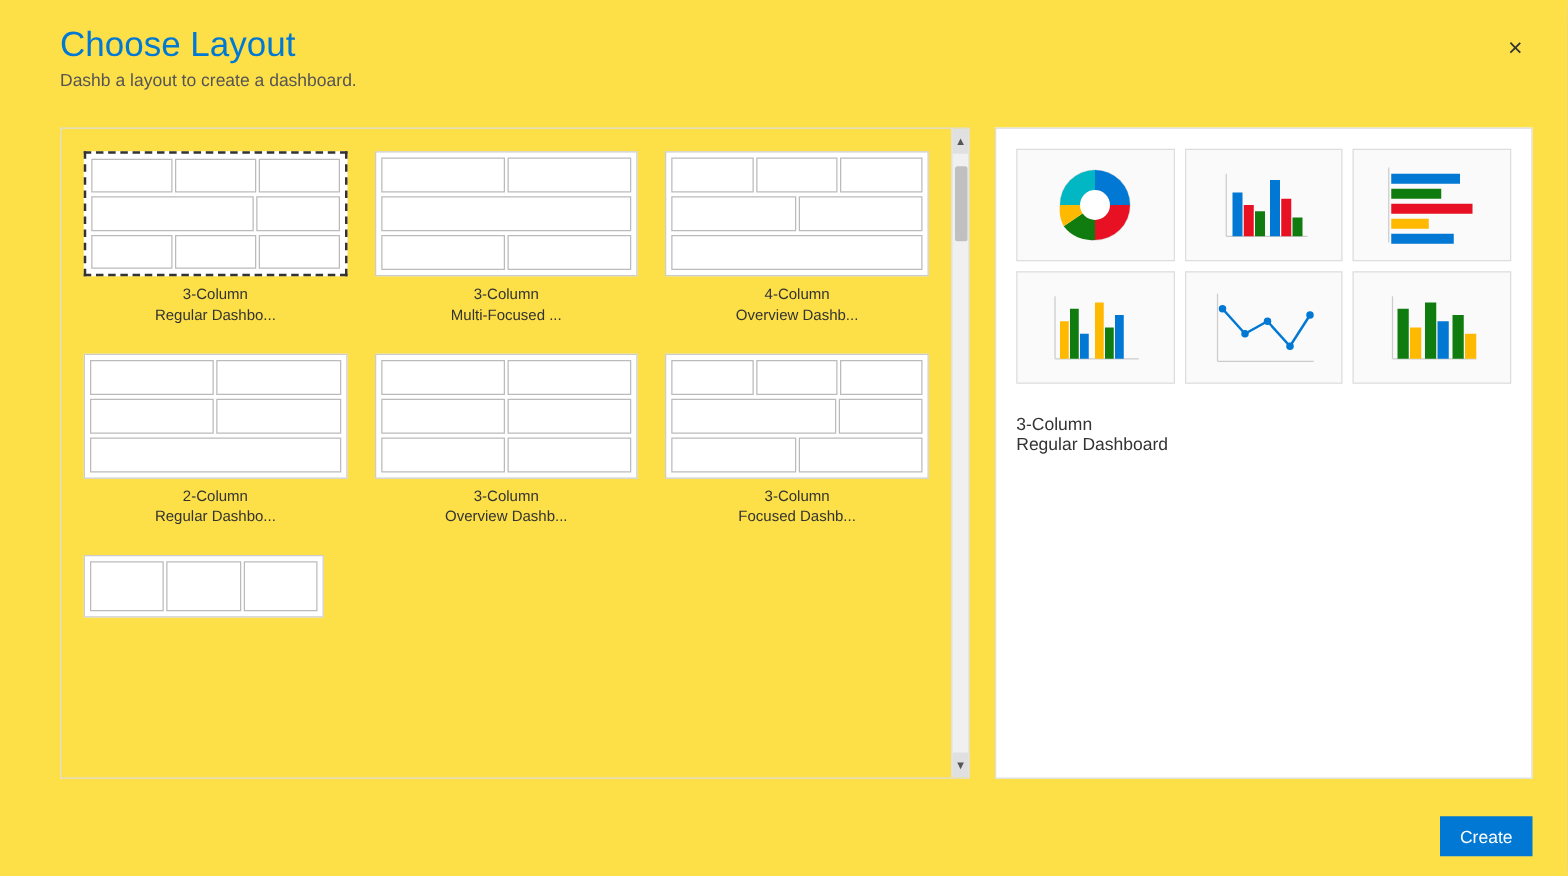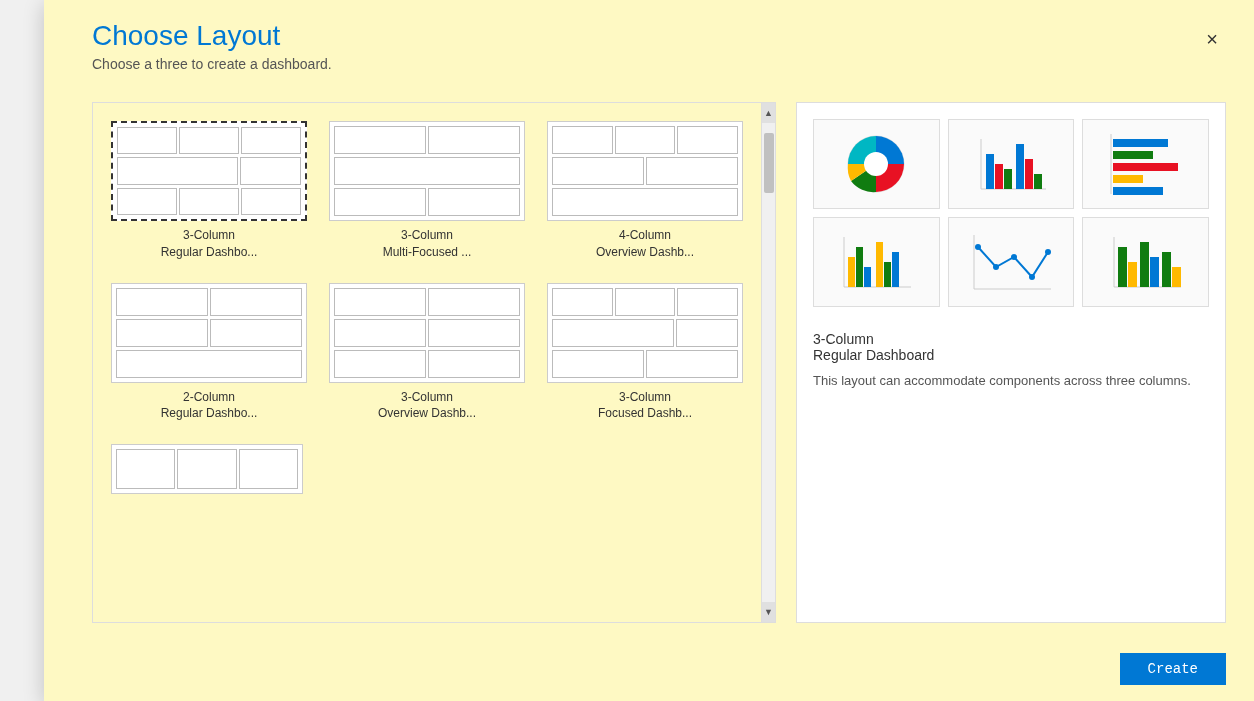--- a/index.html
+++ b/index.html
@@ -5,28 +5,27 @@
     * { box-sizing: border-box; margin: 0; padding: 0; }
     body {
       font-family: 'Segoe UI', Arial, sans-serif;
       background: #f0f0f0;
       display: flex;
       align-items: center;
       justify-content: center;
       min-height: 100vh;
     }
     .dialog {
-      background: #fef9c3;
+      background: #fde047;
       width: 1254px;
       min-height: 701px;
       position: relative;
       box-shadow: 0 4px 20px rgba(0,0,0,0.2);
       display: flex;
       flex-direction: column;
-      margin-left: 44px;
     }
     .dialog-header {
       padding: 20px 28px 10px 48px;
       border-bottom: none;
       display: flex;
       justify-content: space-between;
       align-items: flex-start;
     }
     .dialog-title {
       font-size: 28px;
@@ -153,39 +152,39 @@
     }
     .dialog-footer {
       padding: 10px 28px 16px 48px;
       display: flex;
       justify-content: flex-end;
     }
     .create-btn {
       background: #0078d4;
       color: #fff;
       border: none;
-      padding: 8px 28px;
+      padding: 8px 16px;
       font-size: 14px;
       cursor: pointer;
-      font-family: Liberation Mono, monospace;
+      font-family: Liberation Sans, sans-serif;
     }
     .layout-list-inner {
       padding: 14px;
       padding-right: 28px;
     }
   </style>
 </head>
 <body>
 
 <div class="dialog">
 
   <div class="dialog-header">
     <div>
       <div class="dialog-title">Choose Layout</div>
-      <div class="dialog-subtitle">Choose a three to create a dashboard.</div>
+      <div class="dialog-subtitle">Dashb a layout to create a dashboard.</div>
     </div>
     <button class="close-btn">×</button>
   </div>
 
   <div class="dialog-body">
 
     <div class="layout-list-container">
       <div class="layout-list-inner">
         <div class="layout-grid">
 
@@ -413,21 +412,20 @@
             <rect x="44" y="30" width="9" height="30" fill="#0078d4"></rect>
             <rect x="56" y="25" width="9" height="35" fill="#107c10"></rect>
             <rect x="66" y="40" width="9" height="20" fill="#ffb900"></rect>
           </svg>
         </div>
       </div>
 
       <div class="chart-desc">
         <div class="chart-desc-title">3-Column</div>
         <div class="chart-desc-subtitle">Regular Dashboard</div>
-        <div class="chart-desc-text">This layout can accommodate components across three columns.</div>
       </div>
     </div>
   </div>
 
   <div class="dialog-footer">
     <button class="create-btn">Create</button>
   </div>
 </div>
 
 </body></html>

